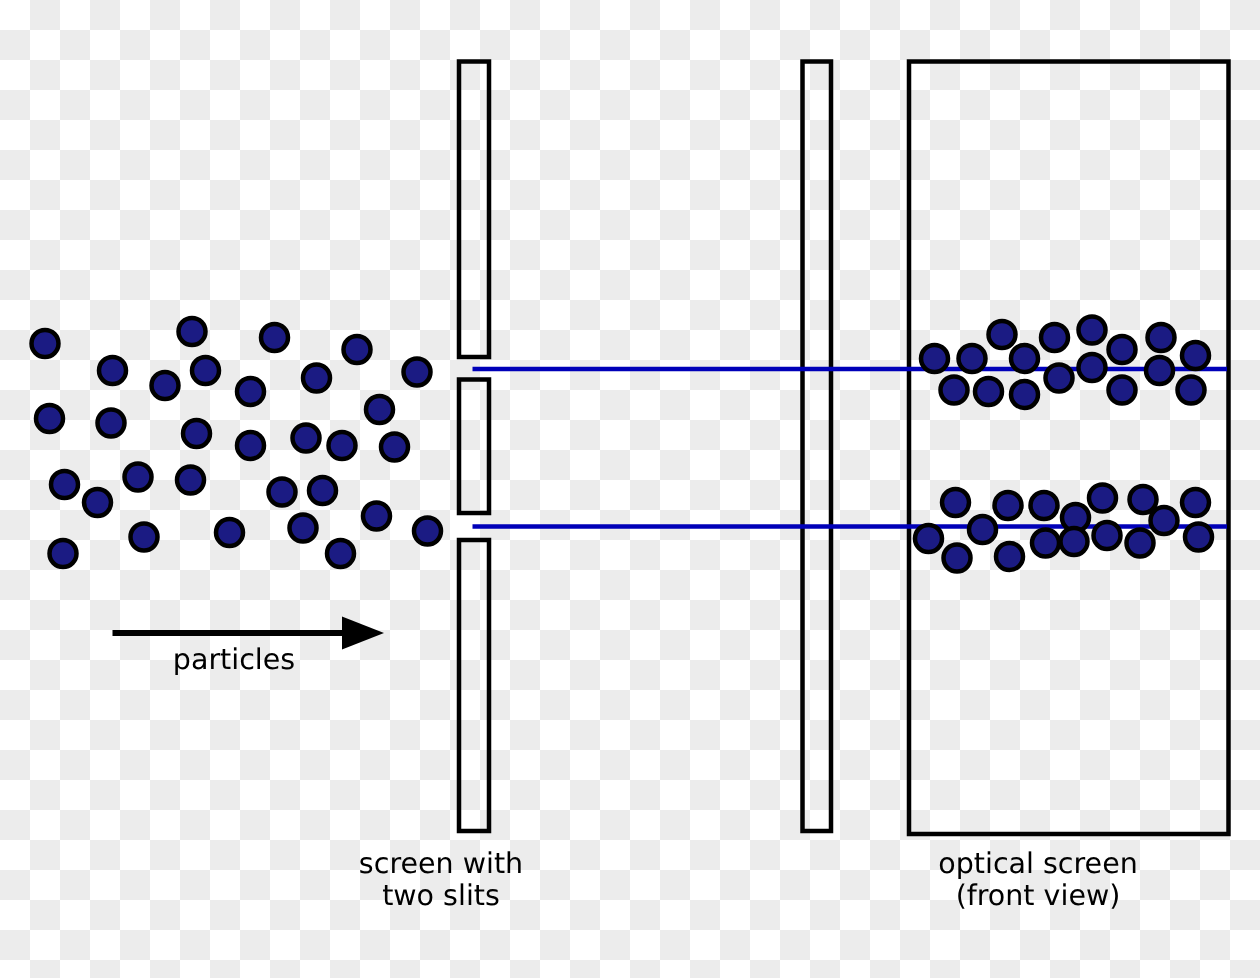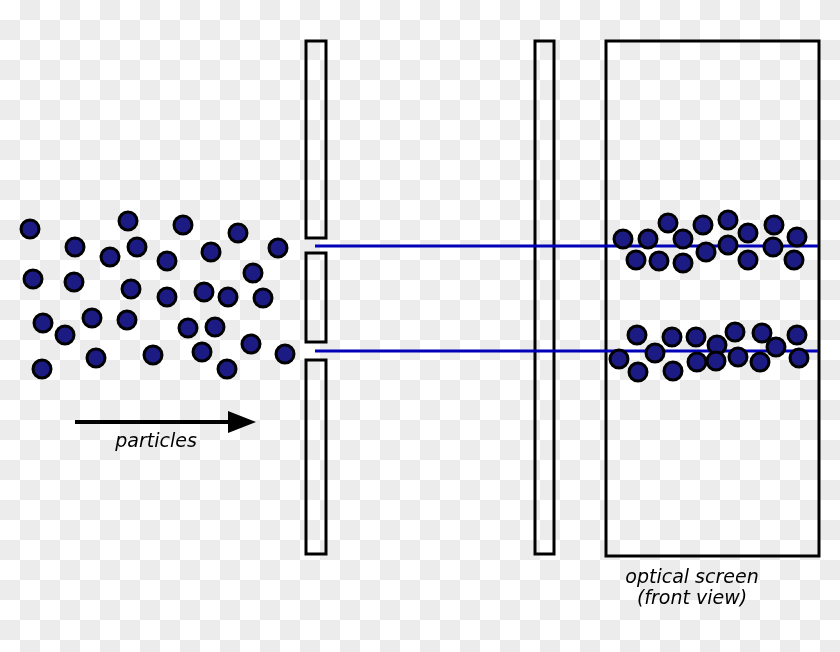--- a/index.html
+++ b/index.html
@@ -17,21 +17,20 @@
   .stage svg{position:absolute;left:0;top:0;}
   .label{
     position:absolute;
     transform:translateX(-50%);
     color:var(--text,#000000);
     font-size:19px;
     line-height:21px;
     text-align:center;
     white-space:pre-line;
     user-select:none;
-    font-style:italic;
   }
   .label-particles{left:156px;top:430px;}
   .label-slit-screen{left:294px;top:566px;}
   .label-optical-screen{left:521px;top:566px;}
   .label-front-view{left:692px;top:566px;}
 </style>
 </head>
 <body>
 
 <div class="stage">
@@ -118,15 +117,17 @@
         <circle cx="738" cy="357" r="9" fill="#1b1b83" stroke="#000000" stroke-width="3"></circle>
         <circle cx="760" cy="362" r="9" fill="#1b1b83" stroke="#000000" stroke-width="3"></circle>
         <circle cx="799" cy="358" r="9" fill="#1b1b83" stroke="#000000" stroke-width="3"></circle>
         <circle cx="638" cy="372" r="9" fill="#1b1b83" stroke="#000000" stroke-width="3"></circle>
         <circle cx="673" cy="371" r="9" fill="#1b1b83" stroke="#000000" stroke-width="3"></circle>
         <circle cx="716" cy="361" r="9" fill="#1b1b83" stroke="#000000" stroke-width="3"></circle>
       </g>
   </svg>
 
   <div class="label label-particles">particles</div>
+  <div class="label label-slit-screen">screen with
+two slits</div>
   <div class="label label-front-view">optical screen
 (front view)</div>
 </div>
 
 </body></html>

